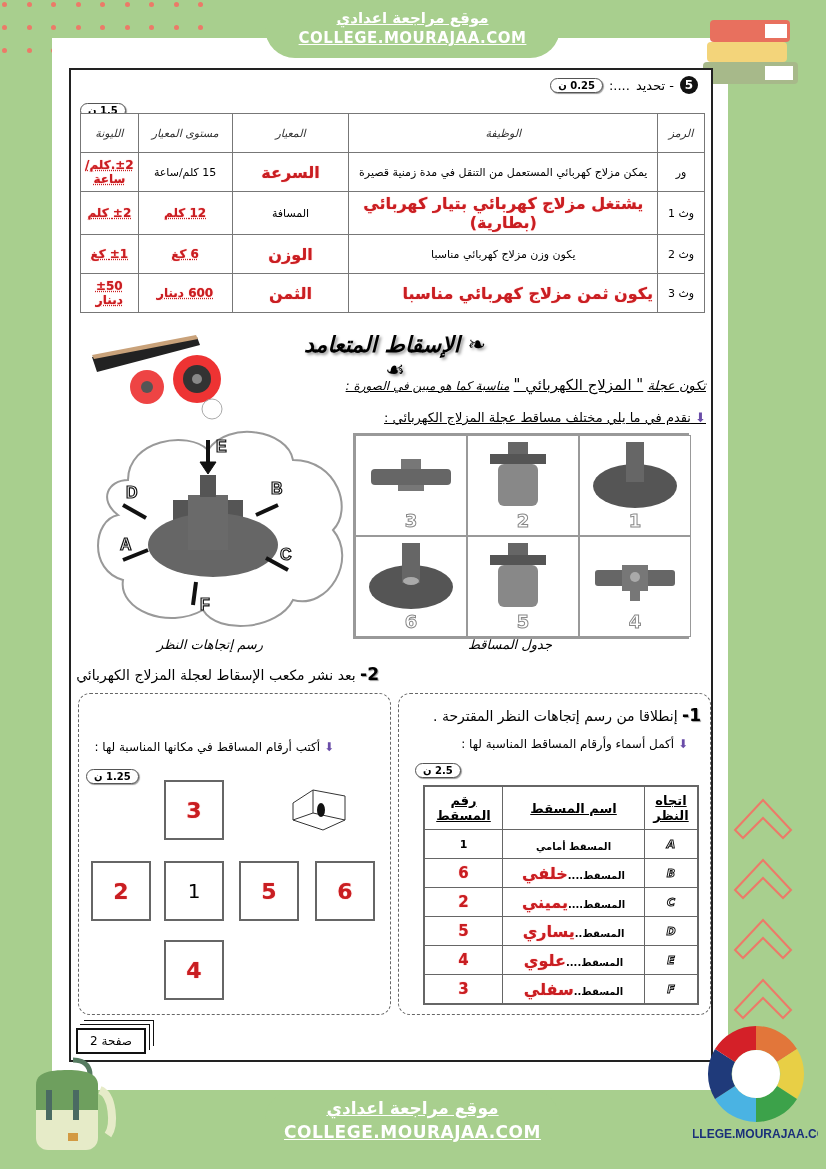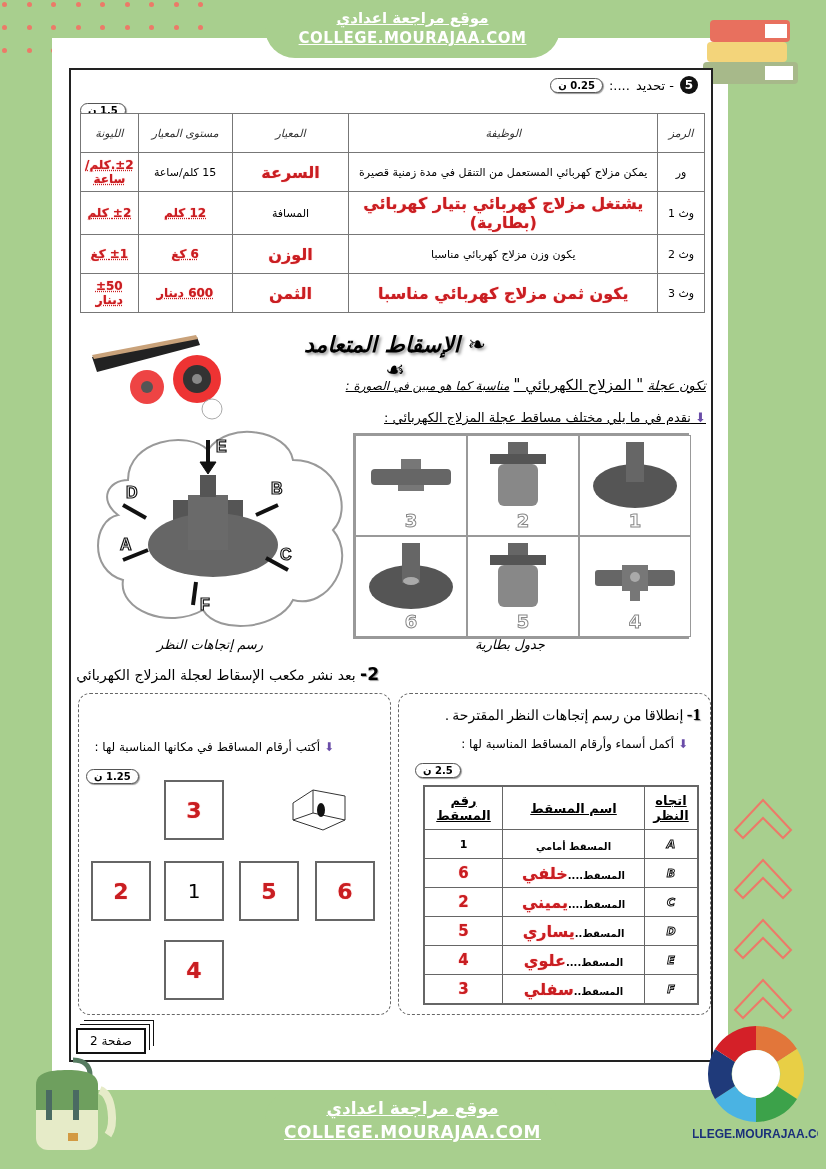--- a/index.html
+++ b/index.html
@@ -117,21 +117,21 @@
       </tr>
       <tr>
         <td>وث 2</td>
         <td>يكون وزن مزلاج كهربائي مناسبا</td>
         <td class="red" style="font-size: 16px; text-decoration: none;">الوزن</td>
         <td class="red" style="font-size: 12px; text-decoration: underline dotted;">6 كغ</td>
         <td class="red" style="font-size: 12px; text-decoration: underline dotted;">±1 كغ</td>
       </tr>
       <tr>
         <td>وث 3</td>
-        <td class="red" style="font-size: 16px; text-decoration: none;">يكون ثمن مزلاج كهربائي مناسبا</td>
+        <td class="red" style="font-size: 16px; text-decoration: none; text-align: right;">يكون ثمن مزلاج كهربائي مناسبا</td>
         <td class="red" style="font-size: 16px; text-decoration: none;">الثمن</td>
         <td class="red" style="font-size: 12px; text-decoration: underline dotted;">600 دينار</td>
         <td class="red" style="font-size: 12px; text-decoration: underline dotted;">±50 دينار</td>
       </tr>
     </tbody>
 </table>
 
 <div class="abs rtl sec-title" style="left:300px;top:332px;width:190px;text-align:center;">
   <span>❧ </span><span>الإسقاط المتعامد</span><span> ☙</span>
 </div>
@@ -225,24 +225,24 @@
   <div class="proj-cell">
     <svg width="110" height="70" style="margin:8px 0 0 0;">
         <rect x="15" y="25" width="80" height="16" rx="3" fill="#666"></rect>
         <rect x="42" y="20" width="26" height="26" fill="#777"></rect>
         <circle cx="55" cy="32" r="5" fill="#aaa"></circle>
         <rect x="50" y="46" width="10" height="10" fill="#777"></rect>
       </svg>
     <div class="num">4</div>
   </div>
 </div>
-<div class="abs rtl" style="left:440px;top:637px;width:140px;text-align:center;font-size:13px;font-style:italic;">جدول بطارية</div>
+<div class="abs rtl" style="left:440px;top:637px;width:140px;text-align:center;font-size:13px;font-style:italic;">جدول المساقط</div>
 
 <div class="panel" style="left:398px;top:693px;width:311px;height:320px;"></div>
-<div class="abs rtl" style="right:125px;top:705px;font-size:14px;white-space:nowrap;font-family:Liberation Serif, serif;">
+<div class="abs rtl" style="right:125px;top:705px;font-size:14px;white-space:nowrap;">
   <span style="font-weight:bold;font-size:17px;text-shadow:1px 1px 1px #999;">1-</span>
   <span>إنطلاقا من رسم إتجاهات النظر المقترحة .</span>
 </div>
 <div class="abs rtl" style="right:138px;top:737px;font-size:12px;white-space:nowrap;">
   <span style="color:#6a4da8;">⬇ </span><span>أكمل أسماء وأرقام المساقط المناسبة لها :</span>
 </div>
 <div class="badge" style="left:415px;top:763px;">2.5 ن</div>
 <table class="t2">
   <thead>
     <tr>

